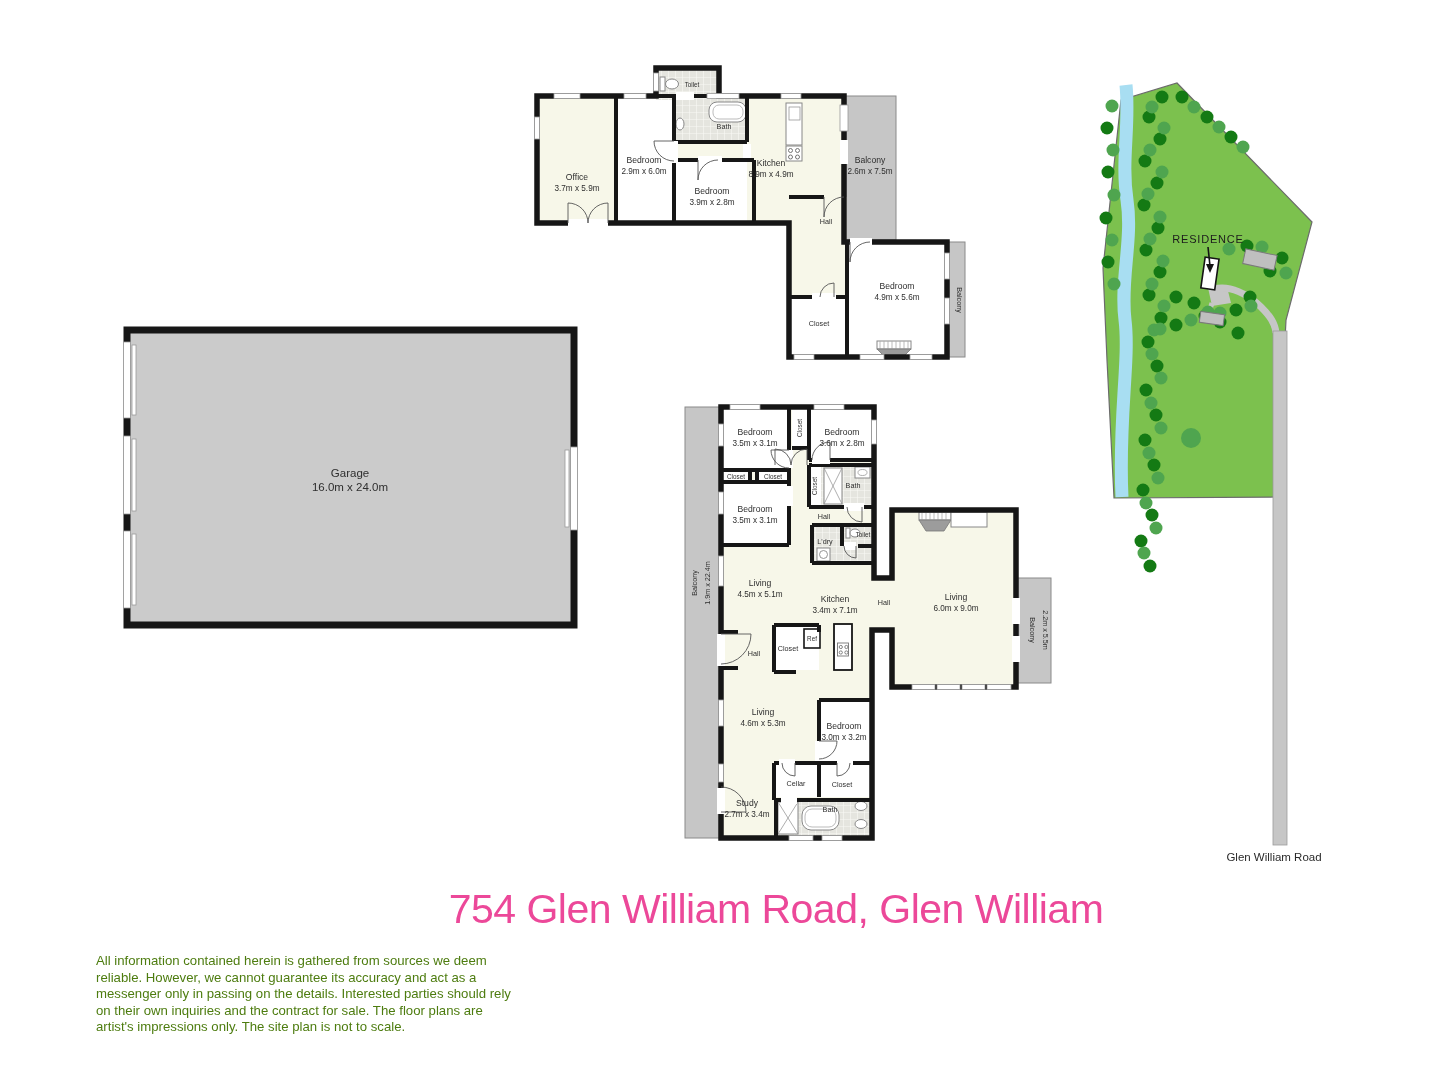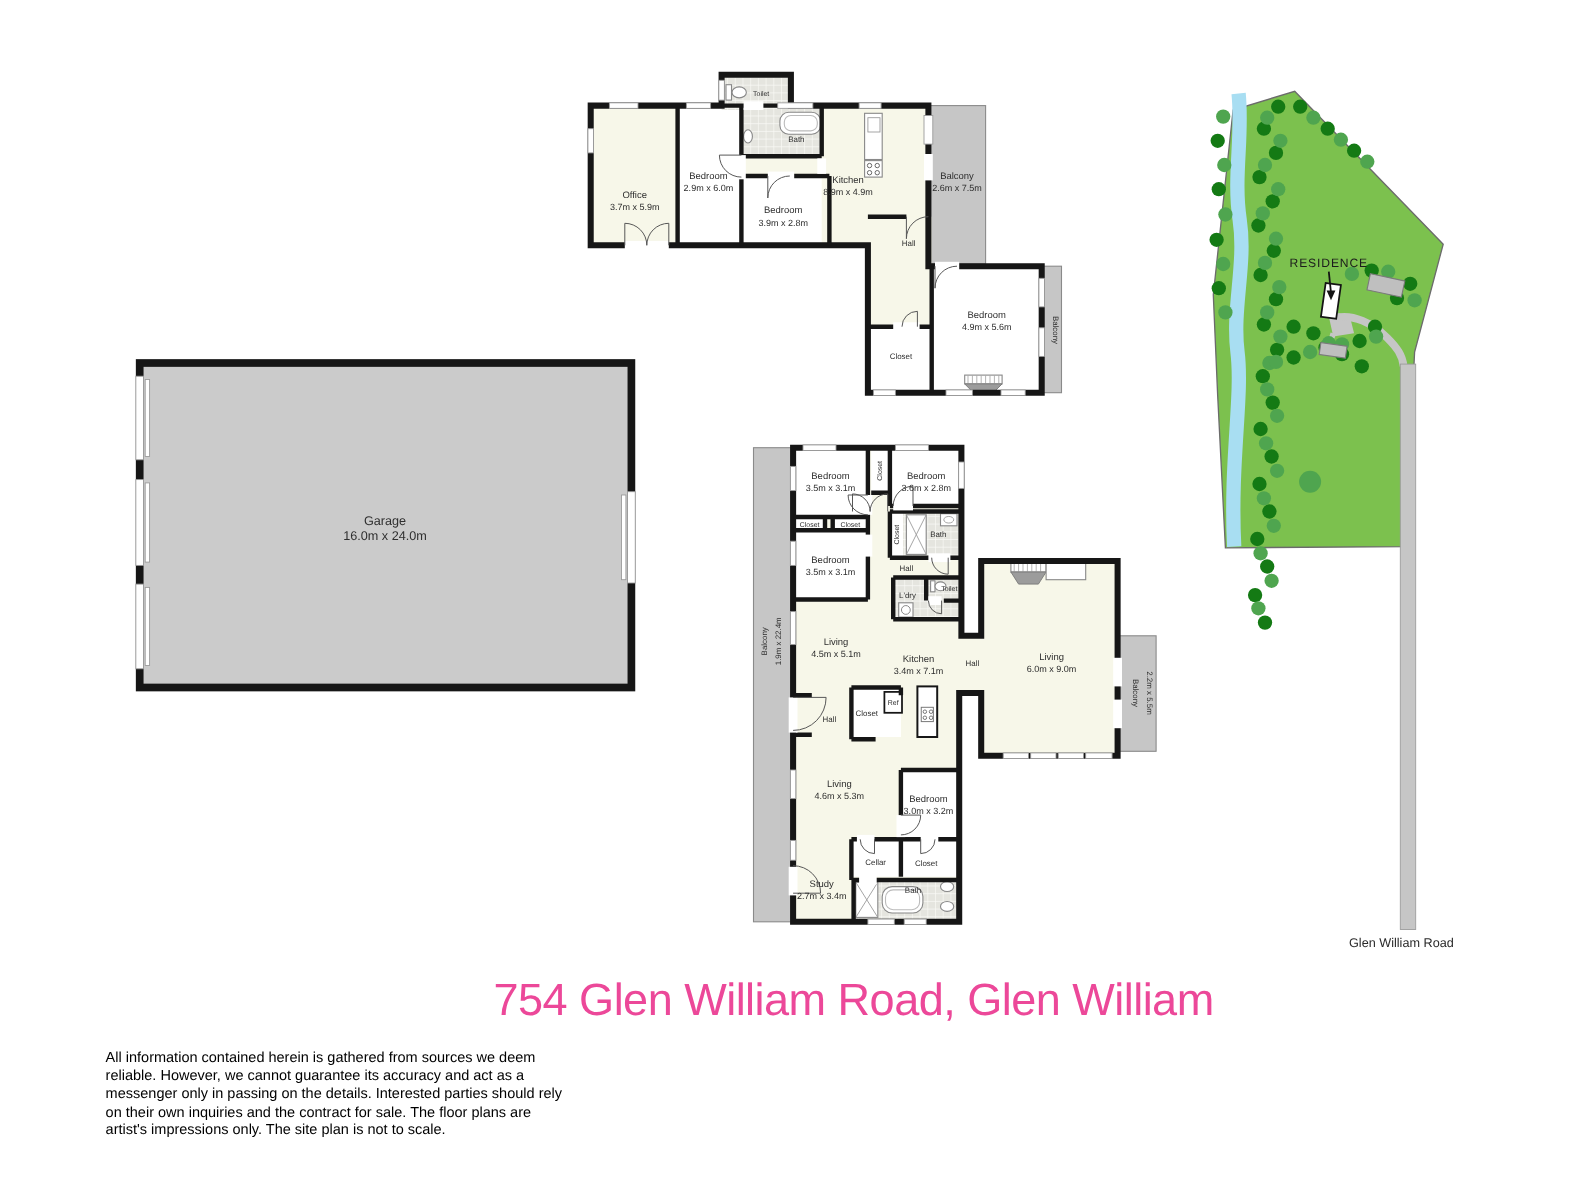--- a/index.html
+++ b/index.html
@@ -2,21 +2,21 @@
 <html><head>
 <meta charset="utf-8">
 <style>
   html,body{margin:0;padding:0;background:#fff;}
   .page{position:relative;width:1440px;height:1080px;background:#ffffff;overflow:hidden;
         font-family:"Liberation Sans",sans-serif;margin-left:24px;}
   .page svg{position:absolute;left:0;top:0;}
   .title{position:absolute;left:0;top:886px;width:100%;text-align:center;
          font-size:41px;color:#ec4899;letter-spacing:-0.5px;padding-left:32px;}
   .disclaimer{position:absolute;left:72px;top:953px;width:424px;
-              font-size:13.2px;line-height:16.6px;color:#000000;}
+              font-size:13.2px;line-height:16.6px;color:#4d7c0f;}
   
   text{font-family:"Liberation Sans",sans-serif;fill:#2e2e2e;}
   .rn{font-size:8.6px;text-anchor:middle;}
   .rd{font-size:8.2px;text-anchor:middle;}
   .rs{font-size:7.2px;text-anchor:middle;}
   .rxs{font-size:6.3px;text-anchor:middle;}
   .glabel{font-size:11.5px;text-anchor:middle;}
   .site-label{font-size:11px;text-anchor:middle;letter-spacing:.8px;fill:#1c1c1c;}
   .road-label{font-size:11.5px;text-anchor:middle;fill:#2a2a2a;}
   

